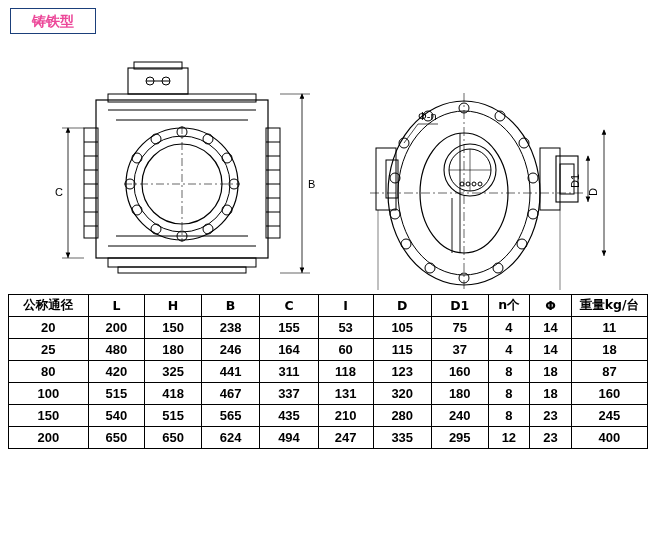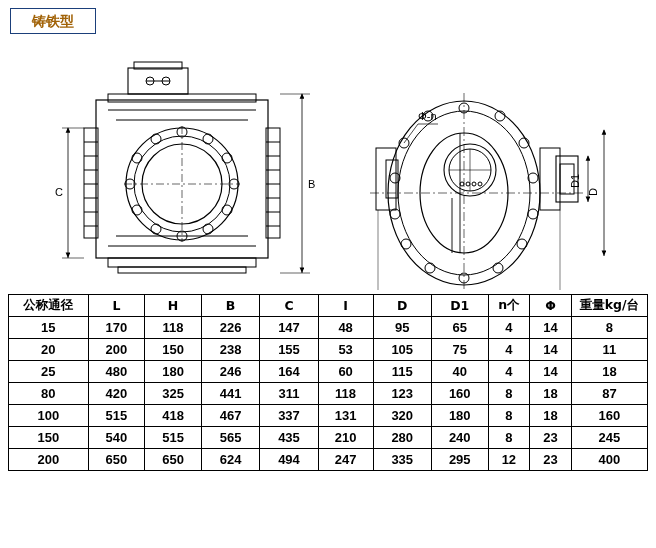--- a/index.html
+++ b/index.html
@@ -32,21 +32,21 @@
   .title-text {
     position: absolute;
     left: 10px;
     top: 8px;
     width: 86px;
     height: 26px;
     line-height: 26px;
     text-align: center;
     font-size: 14px;
     font-weight: bold;
-    color: #a16207;
+    color: #ec4899;
     font-family: "DejaVu Sans", sans-serif;
   }
   
   .drawing {
     position: absolute;
     left: 0;
     top: 38px;
     width: 656px;
     height: 252px;
   }
@@ -260,54 +260,41 @@
           <td class="col5">I</td>
           <td class="col6">D</td>
           <td class="col7">D1</td>
           <td class="col8 cjk">n个</td>
           <td class="col9">Φ</td>
           <td class="col10 cjk">重量kg/台</td>
         </tr>
       </thead>
       <tbody>
         <tr>
-          <td class="col0">15</td>
-          <td class="col1">170</td>
-          <td class="col2">118</td>
-          <td class="col3">226</td>
-          <td class="col4">147</td>
-          <td class="col5">48</td>
-          <td class="col6">95</td>
-          <td class="col7">65</td>
-          <td class="col8">4</td>
-          <td class="col9">14</td>
-          <td class="col10">8</td>
-        </tr>
-        <tr>
           <td class="col0">20</td>
           <td class="col1">200</td>
           <td class="col2">150</td>
           <td class="col3">238</td>
           <td class="col4">155</td>
           <td class="col5">53</td>
           <td class="col6">105</td>
           <td class="col7">75</td>
           <td class="col8">4</td>
           <td class="col9">14</td>
           <td class="col10">11</td>
         </tr>
         <tr>
           <td class="col0">25</td>
           <td class="col1">480</td>
           <td class="col2">180</td>
           <td class="col3">246</td>
           <td class="col4">164</td>
           <td class="col5">60</td>
           <td class="col6">115</td>
-          <td class="col7">40</td>
+          <td class="col7">37</td>
           <td class="col8">4</td>
           <td class="col9">14</td>
           <td class="col10">18</td>
         </tr>
         <tr>
           <td class="col0">80</td>
           <td class="col1">420</td>
           <td class="col2">325</td>
           <td class="col3">441</td>
           <td class="col4">311</td>

